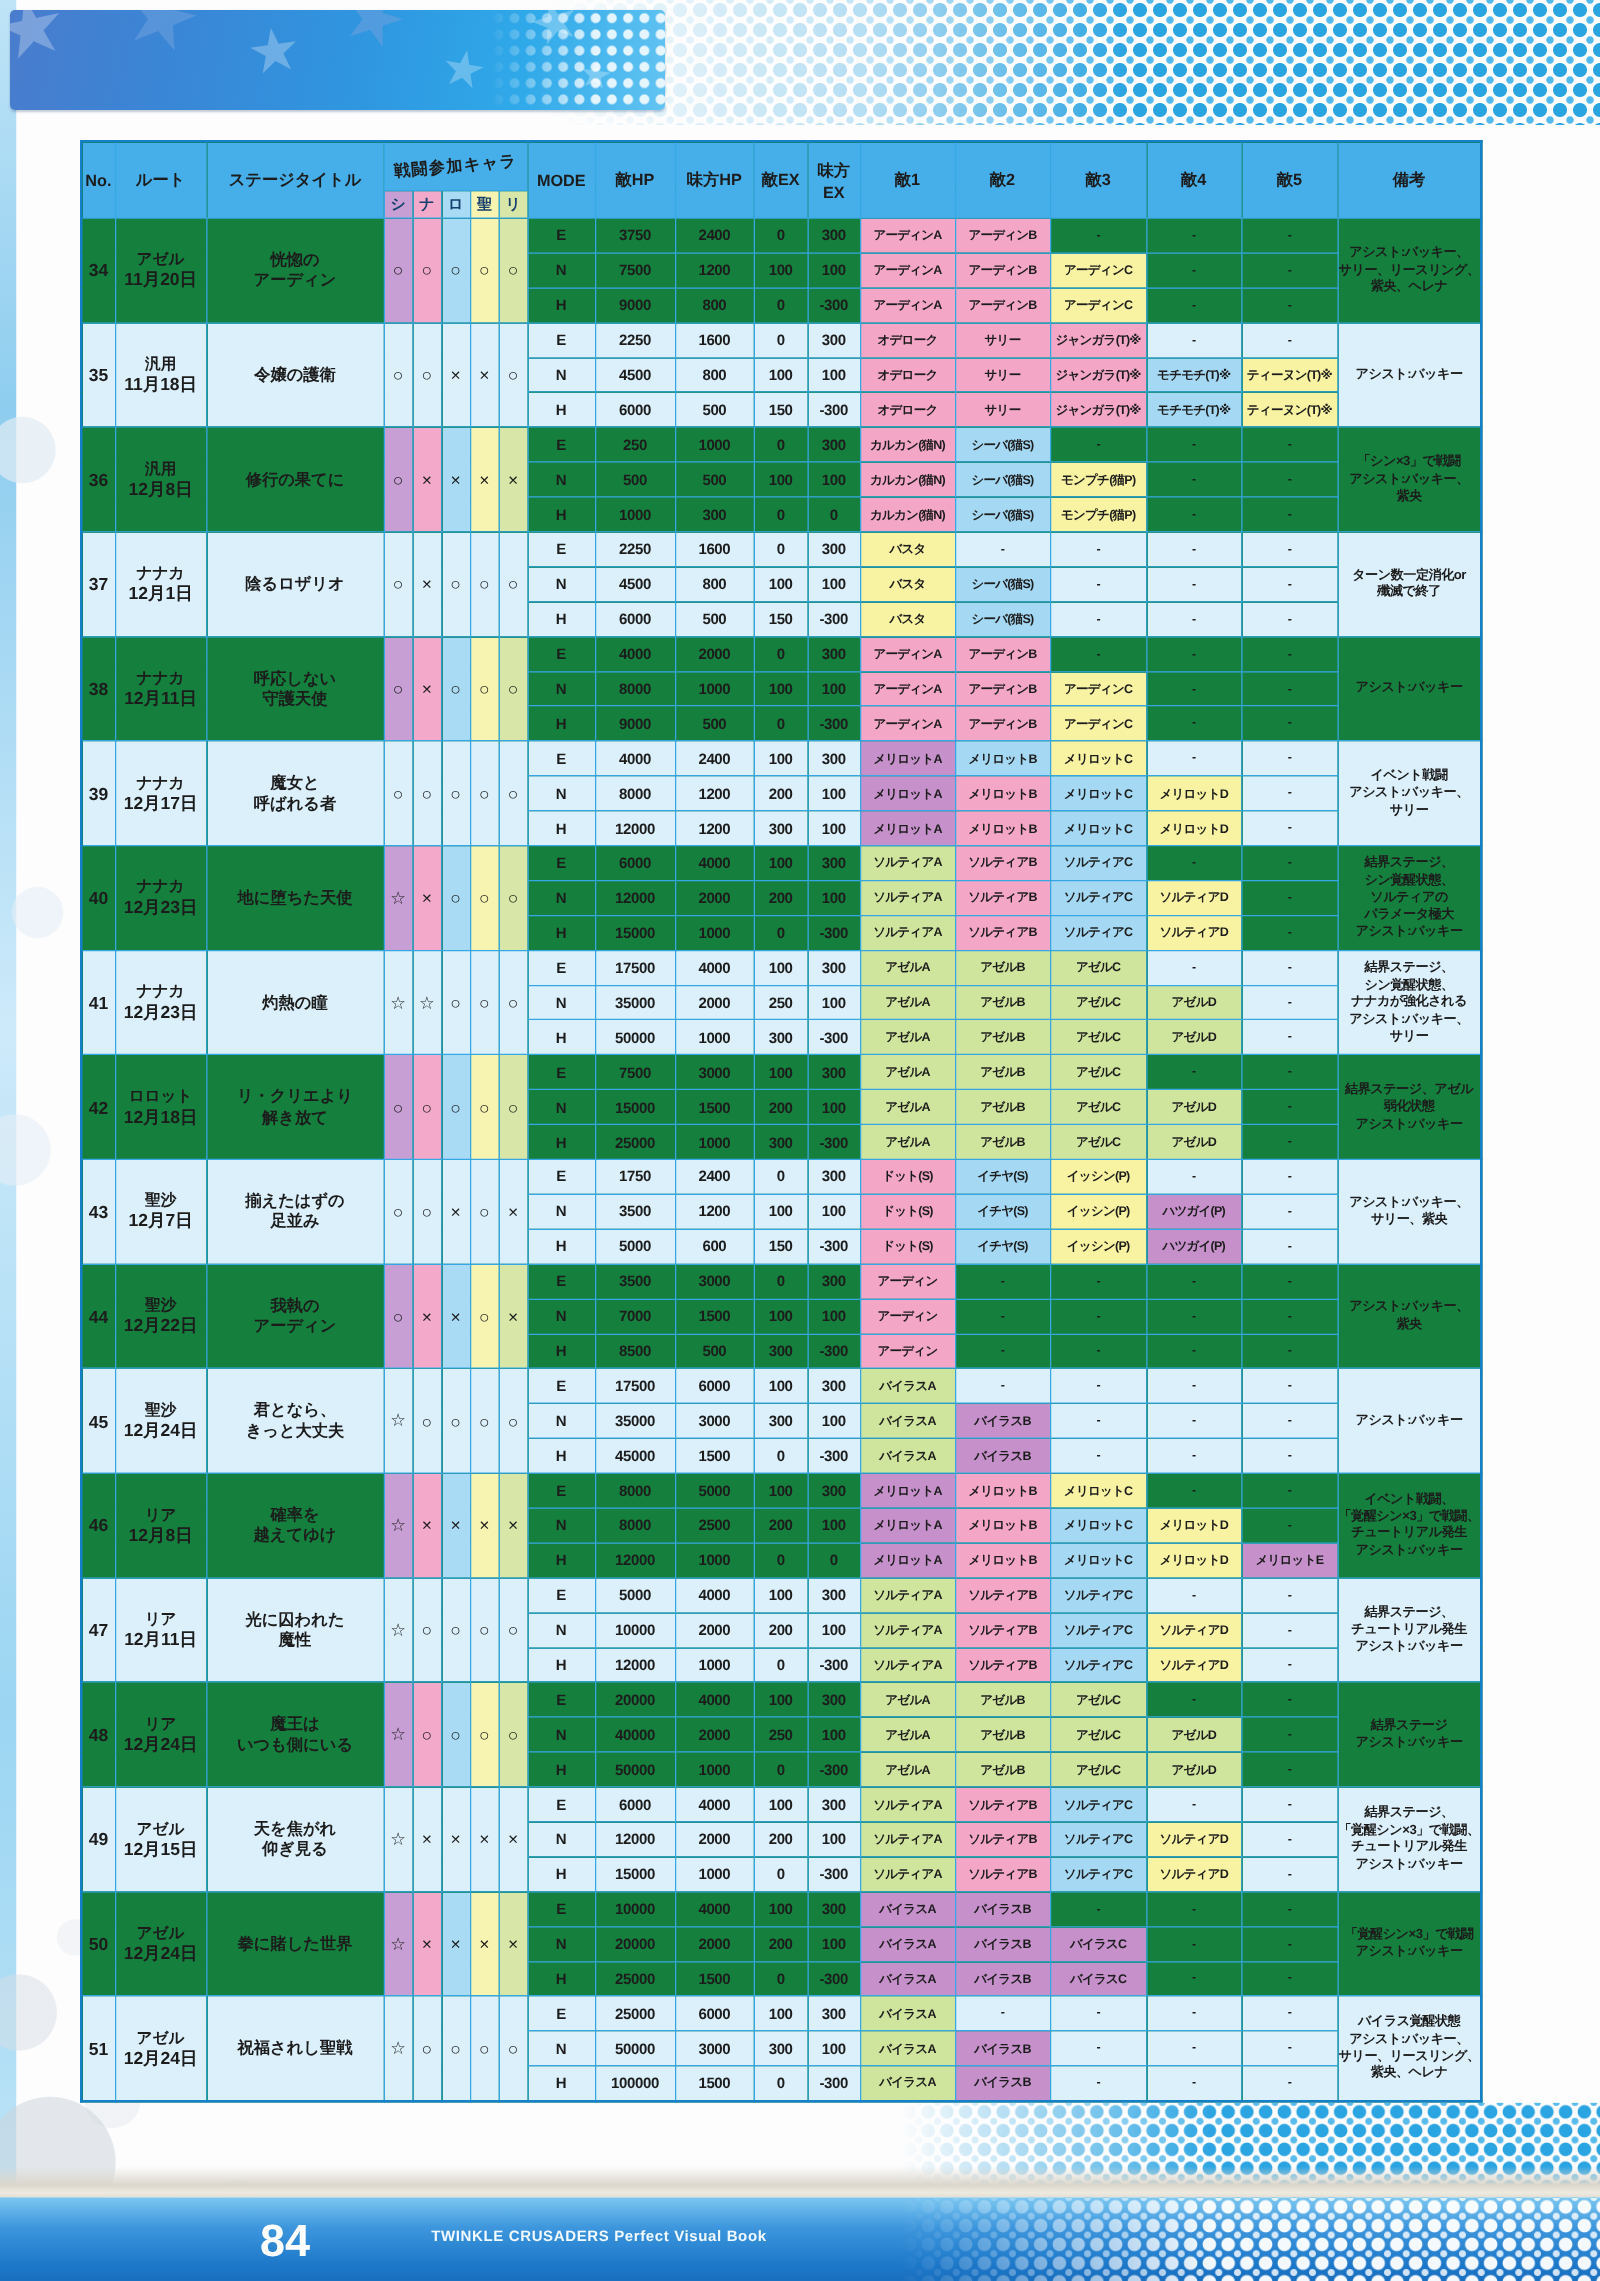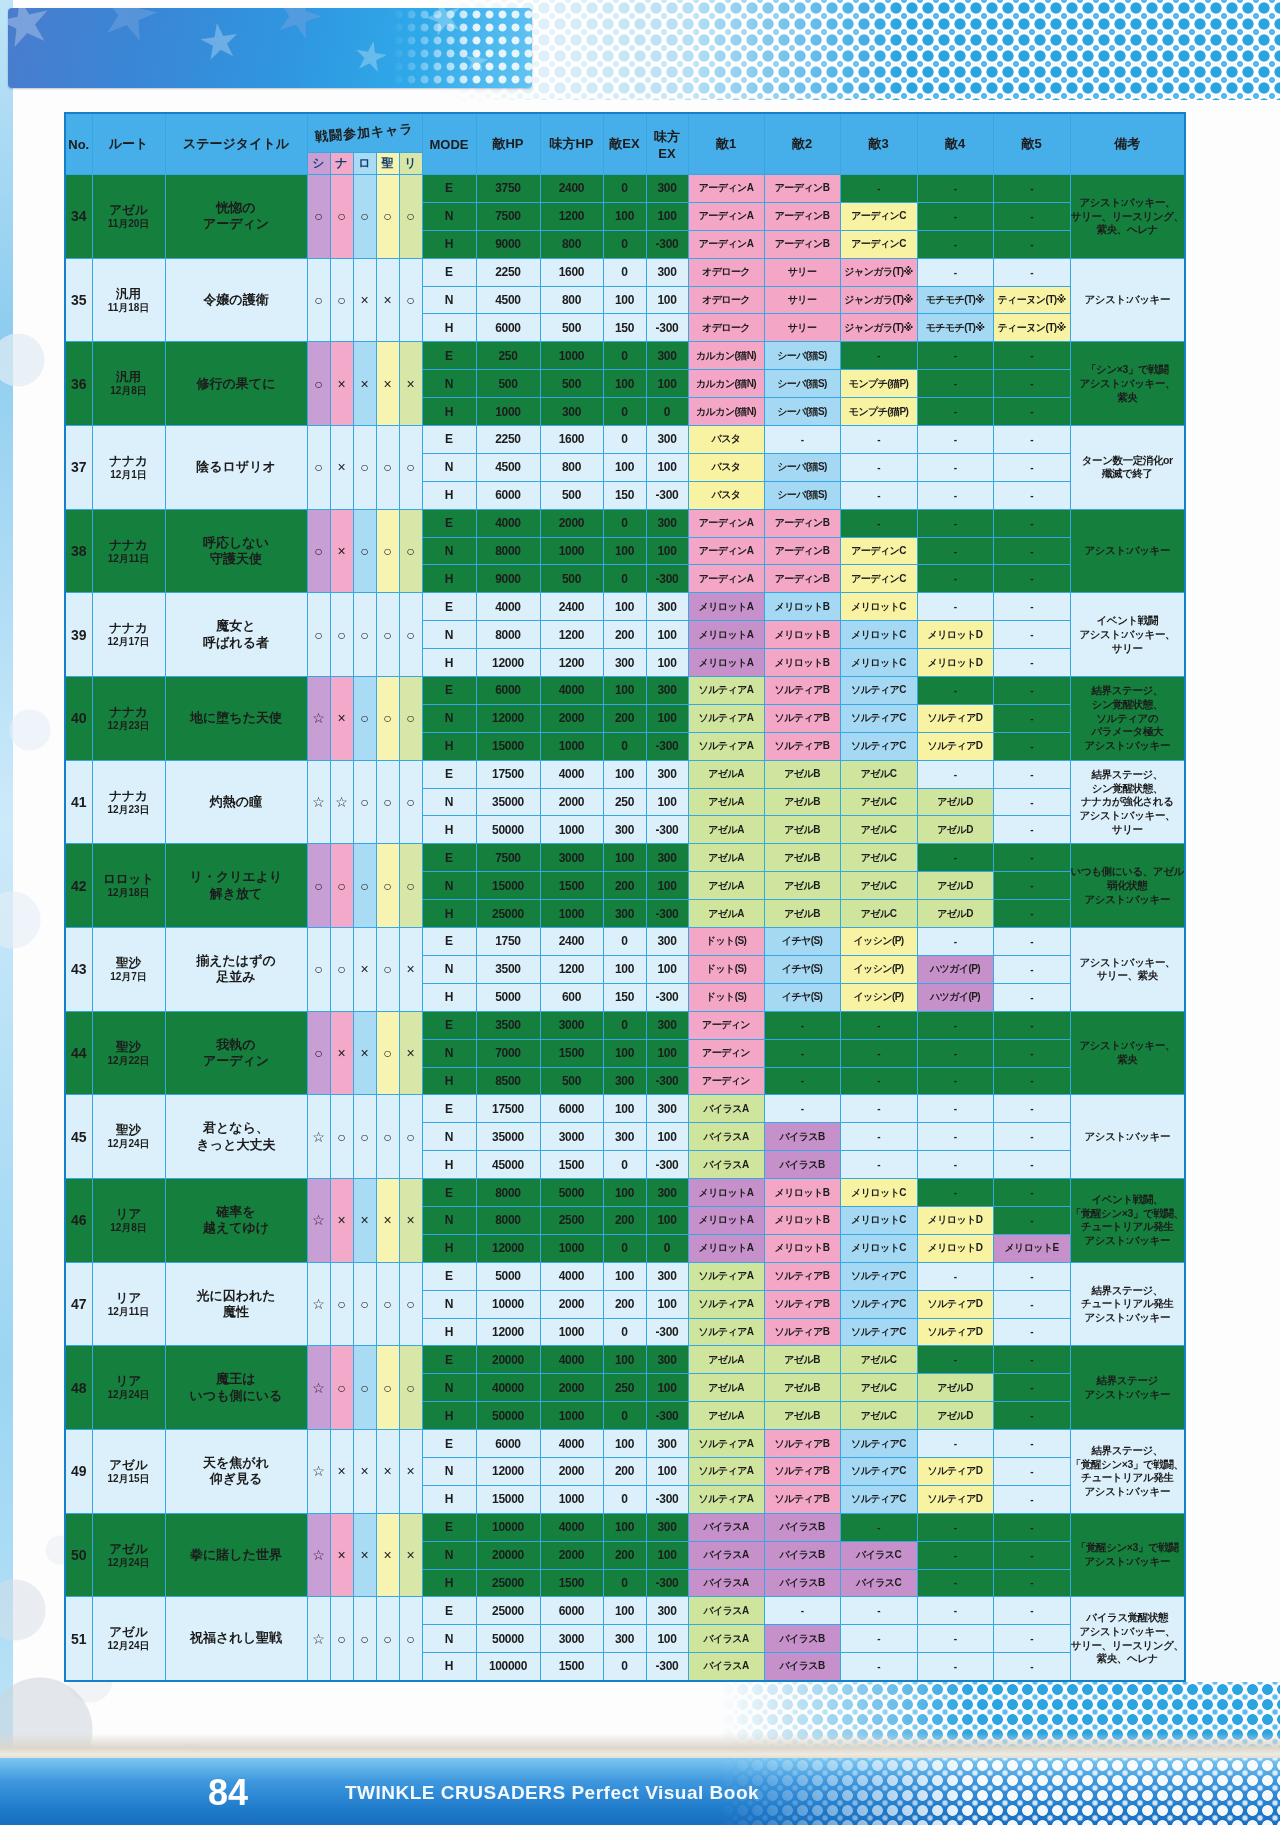--- a/index.html
+++ b/index.html
@@ -52,21 +52,21 @@
     letter-spacing:2px;text-shadow:2px 3px 2px rgba(20,70,140,.45);}
   .banner-dots{position:absolute;right:0;top:0;width:140px;height:80px;
     background-image:radial-gradient(circle,rgba(255,255,255,.85) 0 3.5px,transparent 4.4px);
     background-size:13px 13px;
     -webkit-mask-image:linear-gradient(to left,#000 40%,transparent 100%);
     mask-image:linear-gradient(to left,#000 40%,transparent 100%);}
   
   .footer{position:absolute;left:0;top:1758px;width:1280px;height:67px;
     background:linear-gradient(180deg,#7cc7f1 0%,#3e97dd 35%,#1d78c9 80%,#1a6fbf 100%);}
   .footer .pgnum{position:absolute;left:208px;top:14px;font-size:36px;font-weight:bold;color:#fff;}
-  .footer .booktitle{position:absolute;left:345px;top:24px;font-size:19px;font-weight:bold;color:#f2f9ff;letter-spacing:.5px;}
+  .footer .booktitle{position:absolute;left:345px;top:24px;font-size:12px;font-weight:bold;color:#f2f9ff;letter-spacing:.5px;}
   .footer-dots{position:absolute;right:0;top:0;width:560px;height:67px;
     background-image:
       radial-gradient(circle,rgba(255,255,255,.95) 0 5px,transparent 5.8px),
       radial-gradient(circle,rgba(255,255,255,.8) 0 2.4px,transparent 3.2px);
     background-size:15px 15px,15px 15px;background-position:0 0,7.5px 7.5px;
     -webkit-mask-image:linear-gradient(to left,#000 0 55%,transparent 100%);
     mask-image:linear-gradient(to left,#000 0 55%,transparent 100%);}
   
   .tbl-wrap{position:absolute;left:64px;top:112px;}
   table.battle{border-collapse:collapse;table-layout:fixed;width:1120px;
@@ -74,21 +74,21 @@
   table.battle td,table.battle th{border:1px solid #36a7e5;padding:0;overflow:hidden;
     text-align:center;vertical-align:middle;color:#1c1c1c;}
   thead th{background:#46aee9;color:#ffffff;font-size:13px;font-weight:bold;}
   thead tr.h1 th{height:38px;}
   thead tr.h2 th{height:21px;font-size:12px;color:#15406e;}
   th .tilt{display:inline-block;transform:rotate(-5deg);letter-spacing:1px;}
   tbody tr{height:27.9px;}
   tbody td{font-weight:bold;}
   td.no{font-size:14px;}
   td.route .rname{font-size:12.5px;line-height:1.2;}
-  td.route .rdate{font-size:10px;line-height:1.2;}
+  td.route .rdate{font-size:14px;line-height:1.2;}
   td.stitle{font-size:13px;line-height:1.25;white-space:pre-line;}
   td.charm{font-size:14px;font-weight:normal;color:#2c3c55;}
   td.mode{font-size:12px;}
   td.num{font-size:12px;letter-spacing:-.3px;}
   td.enemy{font-size:10px;letter-spacing:-.6px;white-space:nowrap;}
   td.note{font-size:10.5px;text-align:left;padding:2px 5px;line-height:1.3;
     white-space:pre-line;letter-spacing:-.4px;}
   tr.alt > td{background:#dcf0fb;}
   
   td.c0{background:#c89fd4;} td.c1{background:#f3a9ca;} td.c2{background:#a9dbf4;}
@@ -589,21 +589,21 @@
           <td class="mode">E</td>
           <td class="num">7500</td>
           <td class="num">3000</td>
           <td class="num">100</td>
           <td class="num">300</td>
           <td class="enemy bg-g">アゼルA</td>
           <td class="enemy bg-g">アゼルB</td>
           <td class="enemy bg-g">アゼルC</td>
           <td class="enemy">-</td>
           <td class="enemy">-</td>
-          <td class="note" rowspan="3">いつも側にいる、アゼル
+          <td class="note" rowspan="3">結界ステージ、アゼル
 弱化状態
 アシスト:バッキー</td>
         </tr>
         <tr>
           <td class="mode">N</td>
           <td class="num">15000</td>
           <td class="num">1500</td>
           <td class="num">200</td>
           <td class="num">100</td>
           <td class="enemy bg-g">アゼルA</td>

